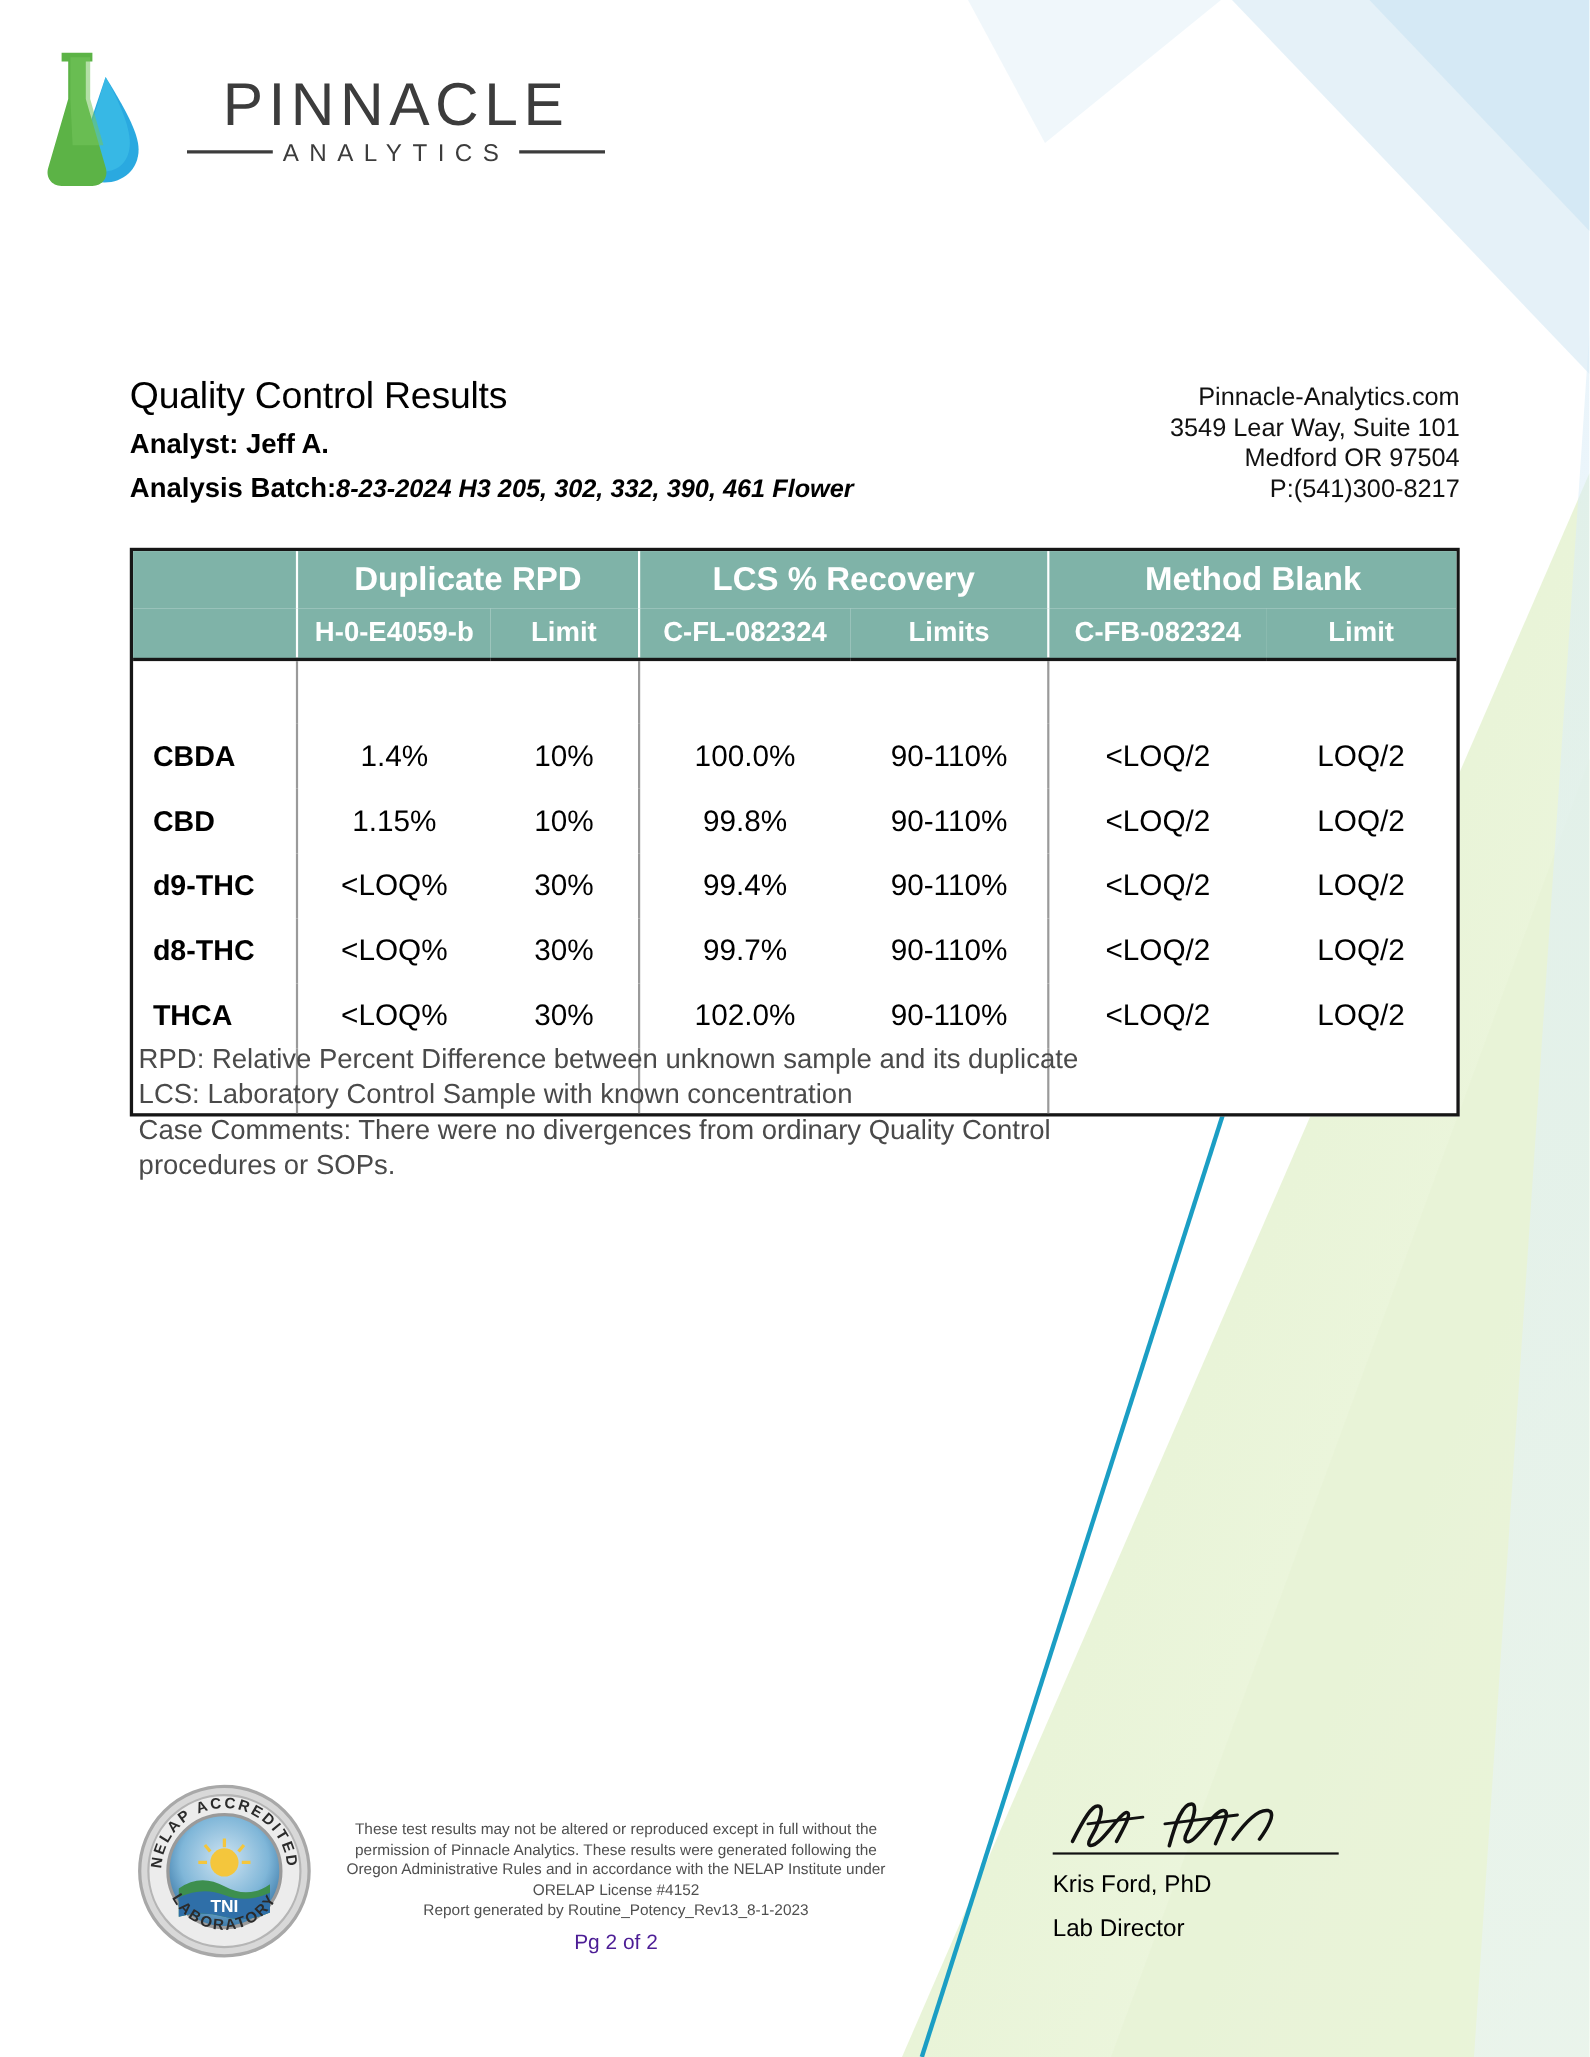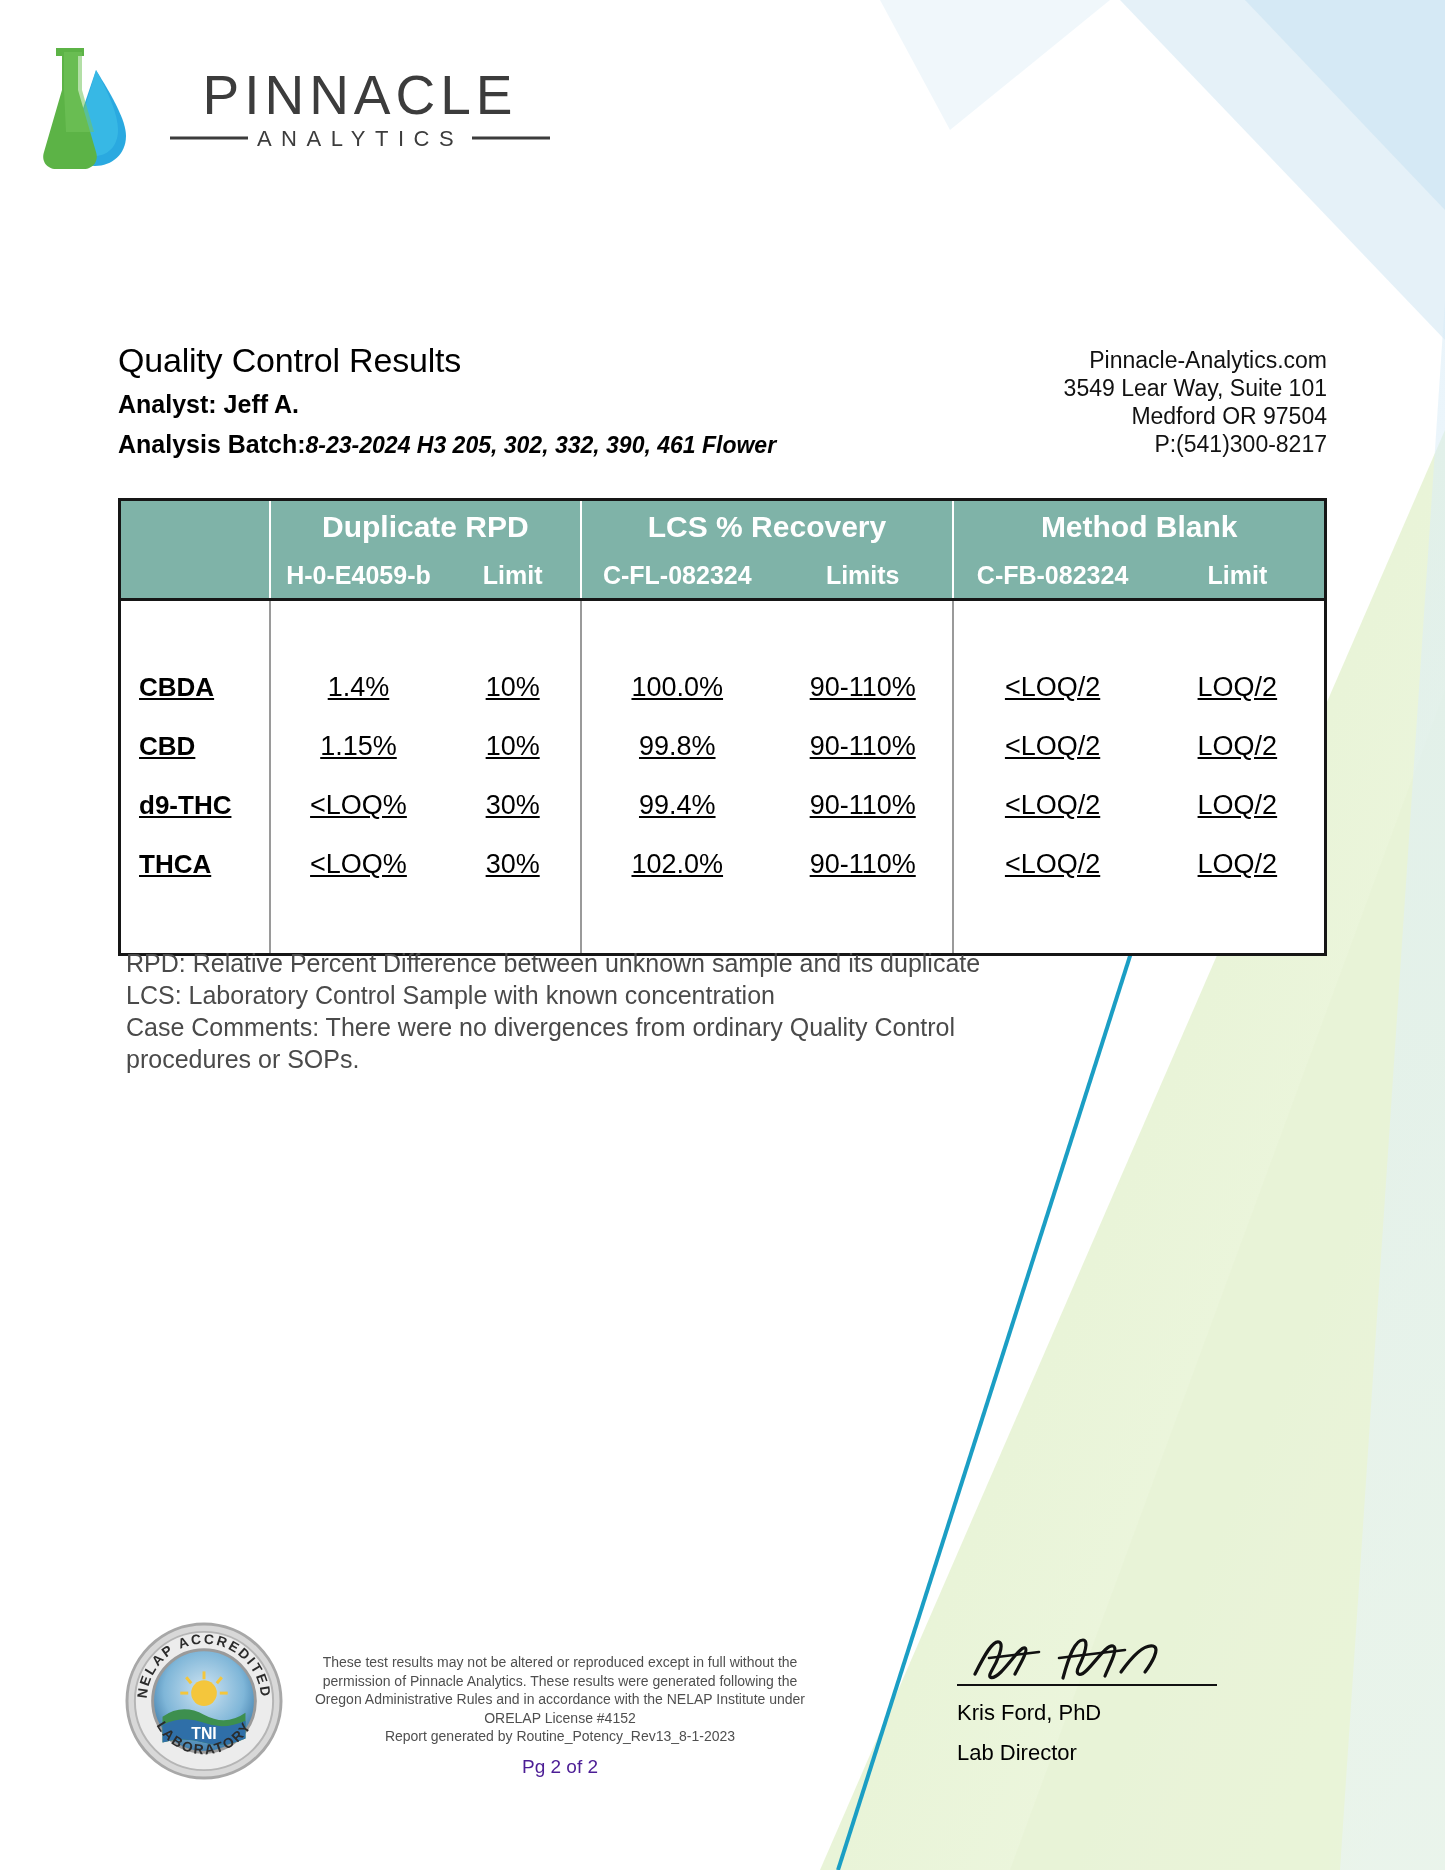--- a/index.html
+++ b/index.html
@@ -102,21 +102,20 @@
     padding-bottom: 6px;
   }
   .sep-left { border-left: 2px solid #ffffff; }
 
   tbody.qc-body tr { height: 59px; }
   tbody.qc-body td {
     font-size: 27px;
     color: #000;
     text-align: center;
     vertical-align: middle;
-    text-decoration: underline;
   }
   tbody.qc-body td.analyte {
     text-align: left;
     font-weight: bold;
     padding-left: 18px;
     font-size: 26px;
   }
   tbody.qc-body td.vline { border-left: 2px solid #9a9a9a; }
   .head-bottom-border { border-bottom: 3px solid #161616; }
   .spacer-row td { height: 22px; border: none; }
@@ -316,20 +315,29 @@
         <tr>
           <td class="analyte">d9-THC</td>
           <td class="vline">&lt;LOQ%</td>
           <td>30%</td>
           <td class="vline">99.4%</td>
           <td>90-110%</td>
           <td class="vline">&lt;LOQ/2</td>
           <td>LOQ/2</td>
         </tr>
 
+        <tr>
+          <td class="analyte">d8-THC</td>
+          <td class="vline">&lt;LOQ%</td>
+          <td>30%</td>
+          <td class="vline">99.7%</td>
+          <td>90-110%</td>
+          <td class="vline">&lt;LOQ/2</td>
+          <td>LOQ/2</td>
+        </tr>
 
         <tr>
           <td class="analyte">THCA</td>
           <td class="vline">&lt;LOQ%</td>
           <td>30%</td>
           <td class="vline">102.0%</td>
           <td>90-110%</td>
           <td class="vline">&lt;LOQ/2</td>
           <td>LOQ/2</td>
         </tr>

